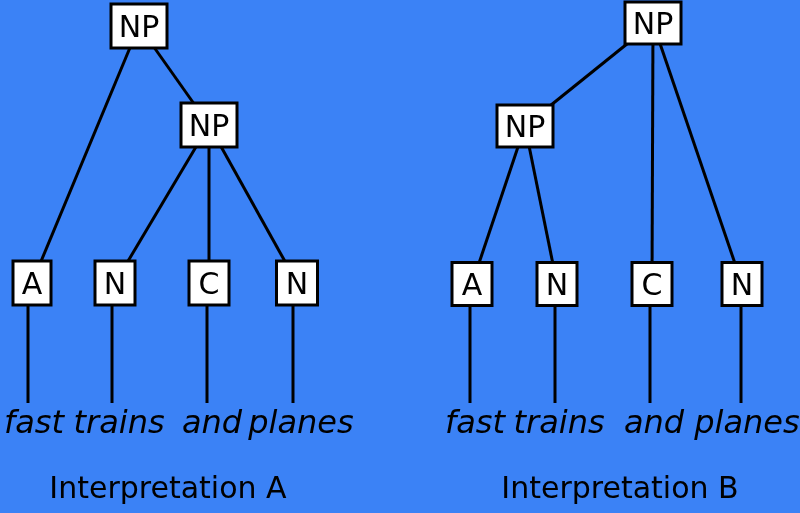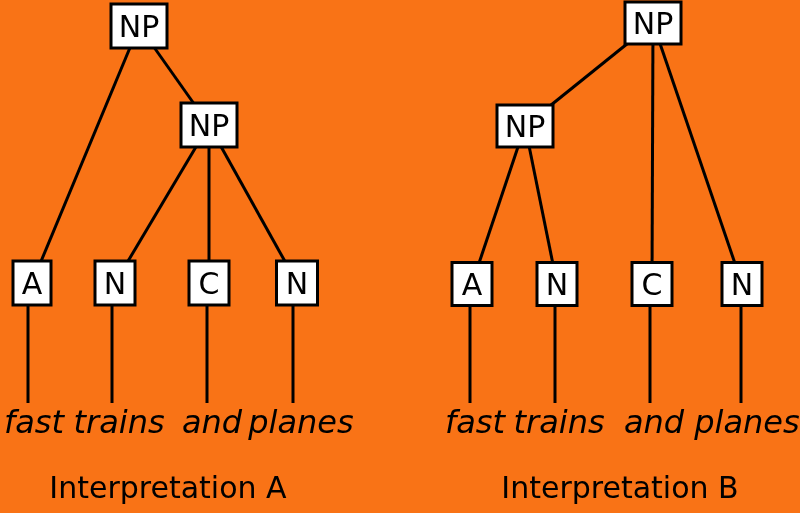--- a/index.html
+++ b/index.html
@@ -4,21 +4,21 @@
 <style>
   html, body {
     margin: 0;
     padding: 0;
     background: #ffffff;
   }
   #canvas {
     position: relative;
     width: 800px;
     height: 513px;
-    background: #f97316;
+    background: #3b82f6;
     overflow: hidden;
   }
   svg {
     display: block;
   }
   .edge-line, .word-line {
     stroke: #000000;
     stroke-width: 3;
     stroke-linecap: butt;
     fill: none;

